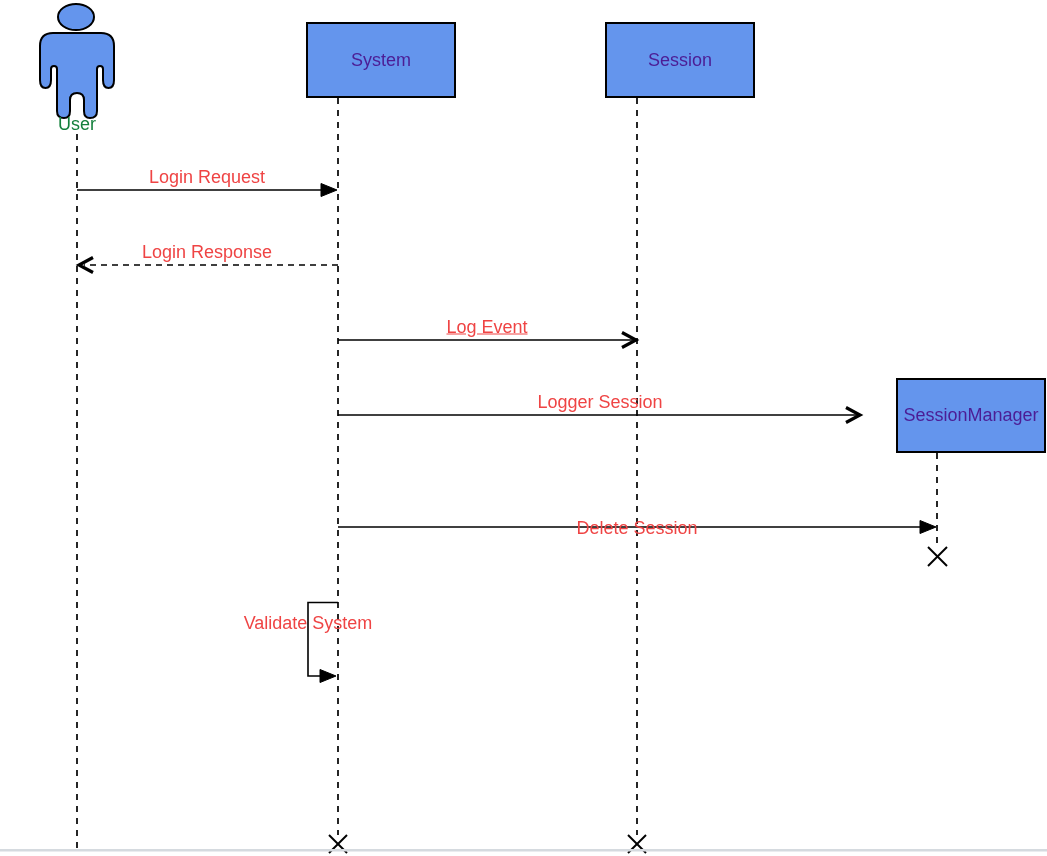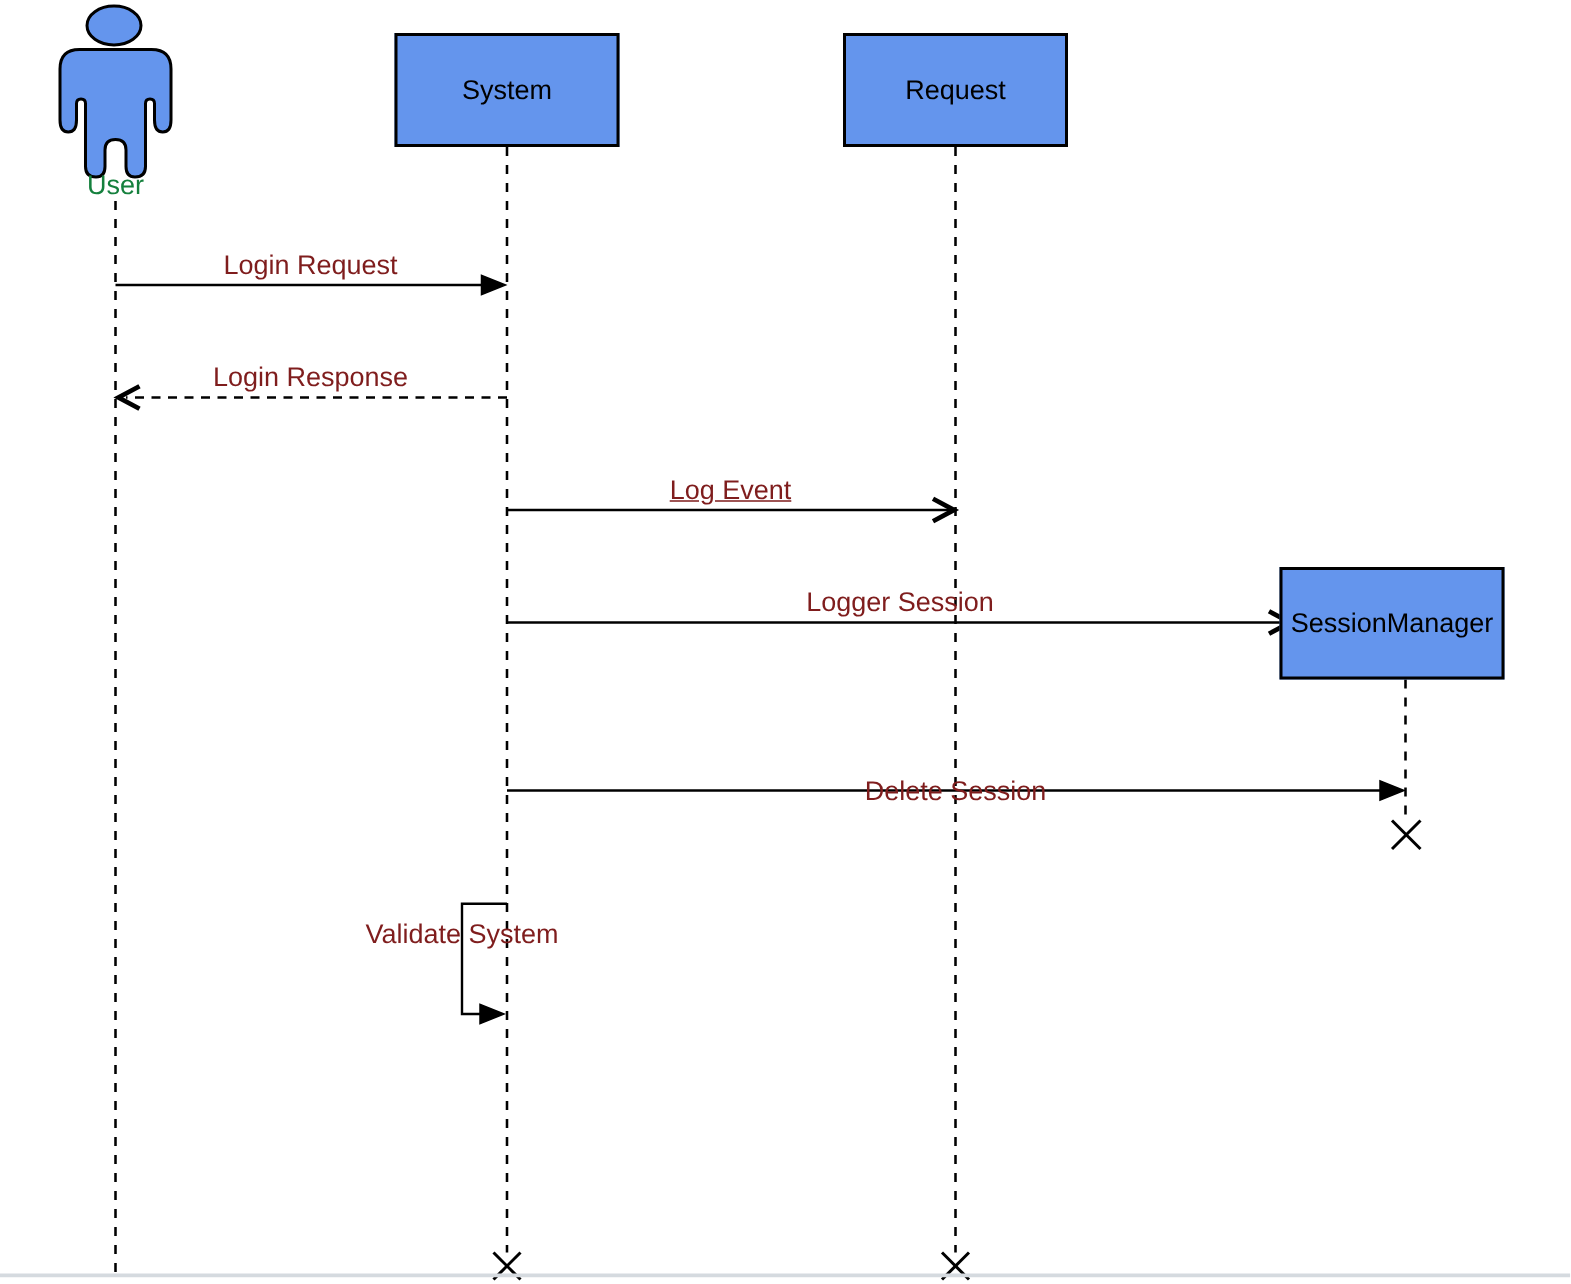--- a/index.html
+++ b/index.html
@@ -22,28 +22,29 @@
   }
   .participant {
     position: absolute;
     background: #6495ED;
     border: 2px solid #000000;
     box-sizing: border-box;
     display: flex;
     align-items: center;
     justify-content: center;
     font-size: 18px;
-    color: #000000;
+    color: #4c1d95;
     white-space: nowrap;
+    margin-left: 43px;
   }
   .msg-label {
     position: absolute;
     transform: translate(-50%, -50%);
     font-size: 18px;
-    color: #7f1d1d;
+    color: #ef4444;
     white-space: nowrap;
   }
   .actor-label {
     position: absolute;
     transform: translate(-50%, -50%);
     font-size: 18px;
     color: #15803d;
     white-space: nowrap;
   }
   .lifeline {
@@ -143,21 +144,21 @@
     </g>
 
     <rect x="0" y="849" width="1047" height="2.5" fill="#D5DADF"></rect>
   </svg>
 
   <div class="participant" style="left:263px; top:22px; width:150px; height:76px;">
     <span>System</span>
   </div>
 
   <div class="participant" style="left:562px; top:22px; width:150px; height:76px;">
-    <span>Request</span>
+    <span>Session</span>
   </div>
 
   <div class="participant" style="left:853px; top:378px; width:150px; height:75px;">
     <span>SessionManager</span>
   </div>
 
   <div class="actor-label" style="left:77px; top:124px;">User</div>
 
   <div class="msg-label" style="left:207px; top:177px;">Login Request</div>
 

